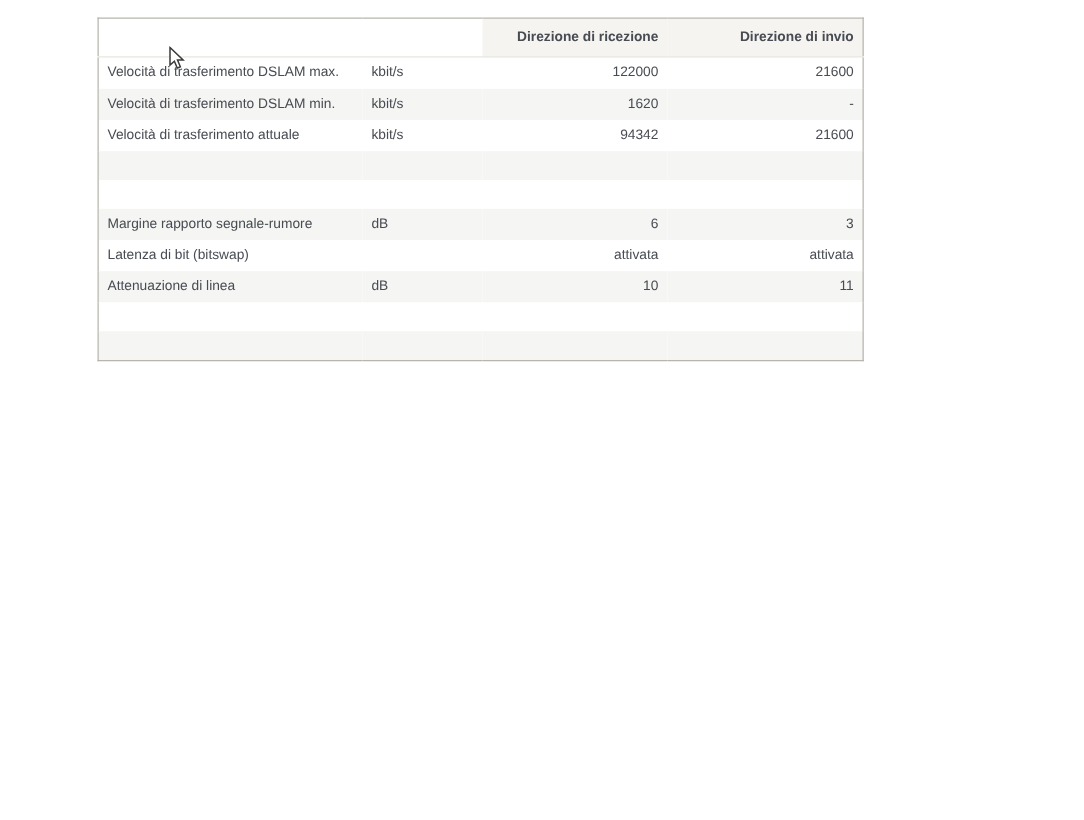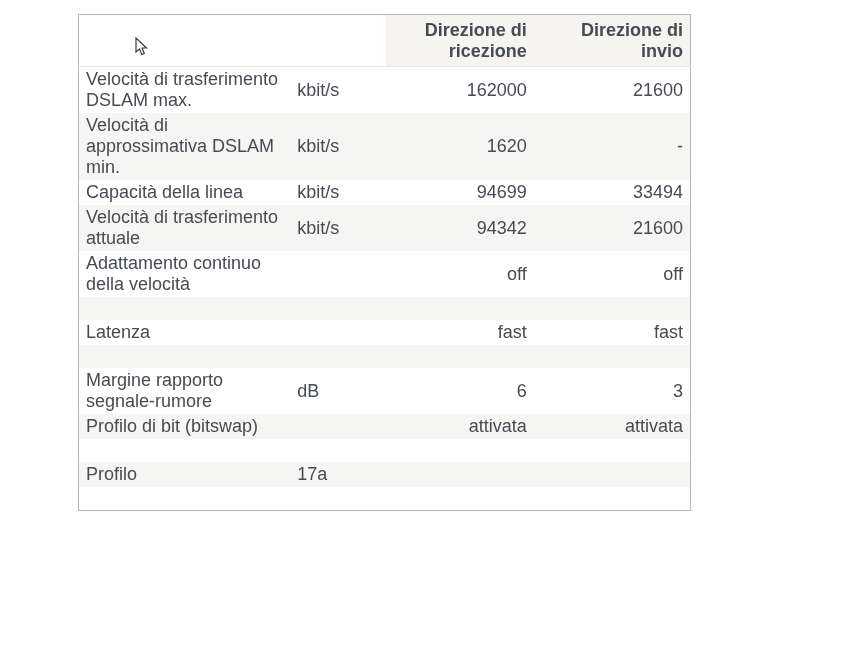--- a/index.html
+++ b/index.html
@@ -15,21 +15,21 @@
     position: absolute;
     left: 78px;
     top: 14px;
     width: 613px;
   }
   table.dsl-table {
     width: 100%;
     border-collapse: collapse;
     border: 1px solid #b7b5ac;
     color: #474b52;
-    font-size: 18px;
+    font-size: 11px;
   }
   table.dsl-table th,
   table.dsl-table td {
     font-weight: normal;
     text-align: left;
     vertical-align: middle;
     padding: 2px 7px;
     line-height: 21px;
   }
   table.dsl-table thead th {
@@ -80,86 +80,68 @@
           <th></th>
           <th></th>
           <th class="num">Direzione di ricezione</th>
           <th class="num">Direzione di invio</th>
         </tr>
       </thead>
       <tbody>
           <tr>
             <td>Velocità di trasferimento DSLAM max.</td>
             <td>kbit/s</td>
-            <td class="num">162000</td>
+            <td class="num">122000</td>
             <td class="num">21600</td>
           </tr>
           <tr>
-            <td>Velocità di approssimativa DSLAM min.</td>
+            <td>Velocità di trasferimento DSLAM min.</td>
             <td>kbit/s</td>
             <td class="num">1620</td>
             <td class="num">-</td>
-          </tr>
-          <tr>
-            <td>Capacità della linea</td>
-            <td>kbit/s</td>
-            <td class="num">94699</td>
-            <td class="num">33494</td>
           </tr>
           <tr>
             <td>Velocità di trasferimento attuale</td>
             <td>kbit/s</td>
             <td class="num">94342</td>
             <td class="num">21600</td>
           </tr>
-          <tr>
-            <td>Adattamento continuo della velocità</td>
-            <td></td>
-            <td class="num">off</td>
-            <td class="num">off</td>
-          </tr>
           <tr class="spacer">
             <td></td>
             <td></td>
             <td class="num"></td>
             <td class="num"></td>
-          </tr>
-          <tr>
-            <td>Latenza</td>
-            <td></td>
-            <td class="num">fast</td>
-            <td class="num">fast</td>
           </tr>
           <tr class="spacer">
             <td></td>
             <td></td>
             <td class="num"></td>
             <td class="num"></td>
           </tr>
           <tr>
             <td>Margine rapporto segnale-rumore</td>
             <td>dB</td>
             <td class="num">6</td>
             <td class="num">3</td>
           </tr>
           <tr>
-            <td>Profilo di bit (bitswap)</td>
+            <td>Latenza di bit (bitswap)</td>
             <td></td>
             <td class="num">attivata</td>
             <td class="num">attivata</td>
           </tr>
+          <tr>
+            <td>Attenuazione di linea</td>
+            <td>dB</td>
+            <td class="num">10</td>
+            <td class="num">11</td>
+          </tr>
           <tr class="spacer">
             <td></td>
             <td></td>
-            <td class="num"></td>
-            <td class="num"></td>
-          </tr>
-          <tr>
-            <td>Profilo</td>
-            <td>17a</td>
             <td class="num"></td>
             <td class="num"></td>
           </tr>
           <tr class="spacer">
             <td></td>
             <td></td>
             <td class="num"></td>
             <td class="num"></td>
           </tr>
         </tbody>

